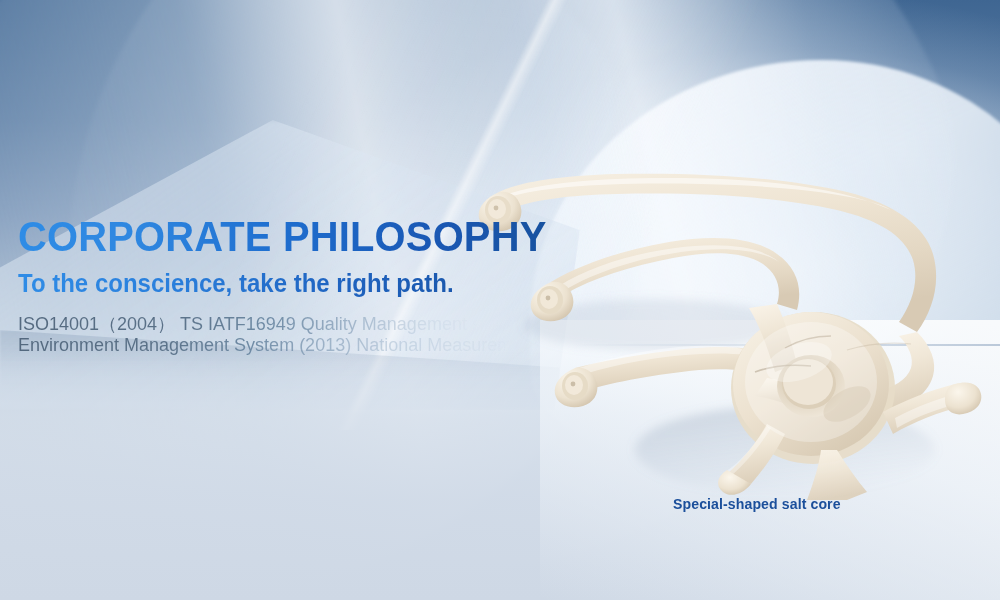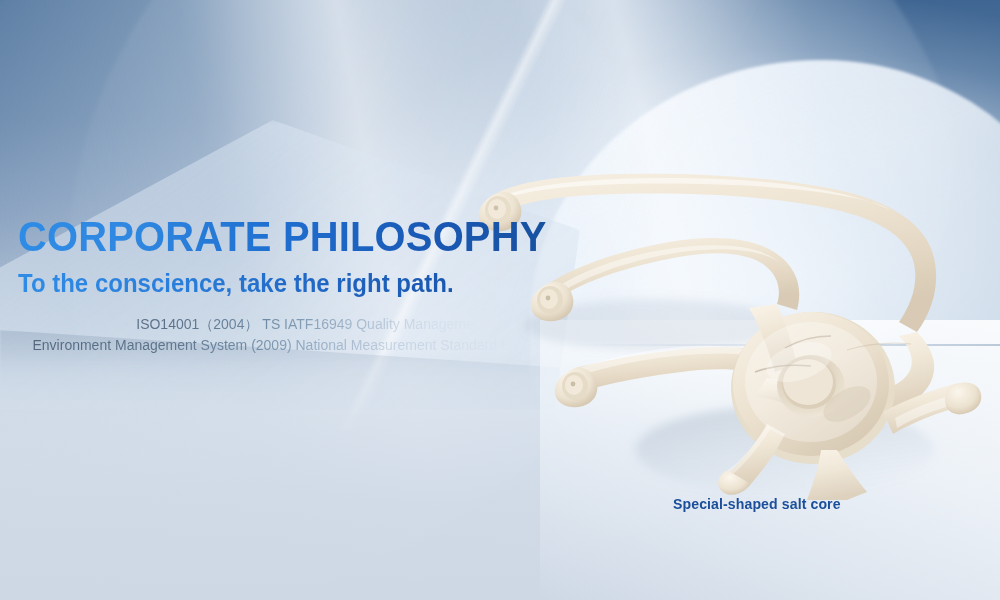--- a/index.html
+++ b/index.html
@@ -169,21 +169,21 @@
     transform-origin:left center;
     background:linear-gradient(to right, #2f8ce6 0%, #2a7fdc 28%, #1f63c0 60%, #174f9e 100%);
     -webkit-background-clip:text;
     background-clip:text;
     color:transparent;
     -webkit-text-fill-color:transparent;
   }
 
   .cert-list { margin-top:16px; }
   .cert-line {
-    font-size:14px;
+    font-size:18px;
     line-height:21px;
     white-space:nowrap;
     color:#5d7287;
     text-align:right;
   }
   
   .cert-line.l1 {
     background:linear-gradient(to right,
         #54697f 0%, #5a7188 28%, #6e8aa4 44%,
         rgba(126,152,178,0.75) 56%, rgba(140,166,192,0.45) 66%,
@@ -371,19 +371,19 @@
     </g>
   </svg>
 
   <div class="text-block">
     <div class="headline">CORPORATE PHILOSOPHY</div>
 
     <div class="subhead">To the conscience, take the right path.</div>
 
     <div class="cert-list">
       <div class="cert-line l1">ISO14001（2004） TS IATF16949 Quality Management system (2009)</div>
-      <div class="cert-line l2">Environment Management System (2009)   National Measurement Standard Examination</div>
+      <div class="cert-line l2">Environment Management System (2013)   National Measurement Standard Examination</div>
     </div>
   </div>
 
   <div class="caption">Special-shaped salt core</div>
 
 </div>
 
 </body></html>

